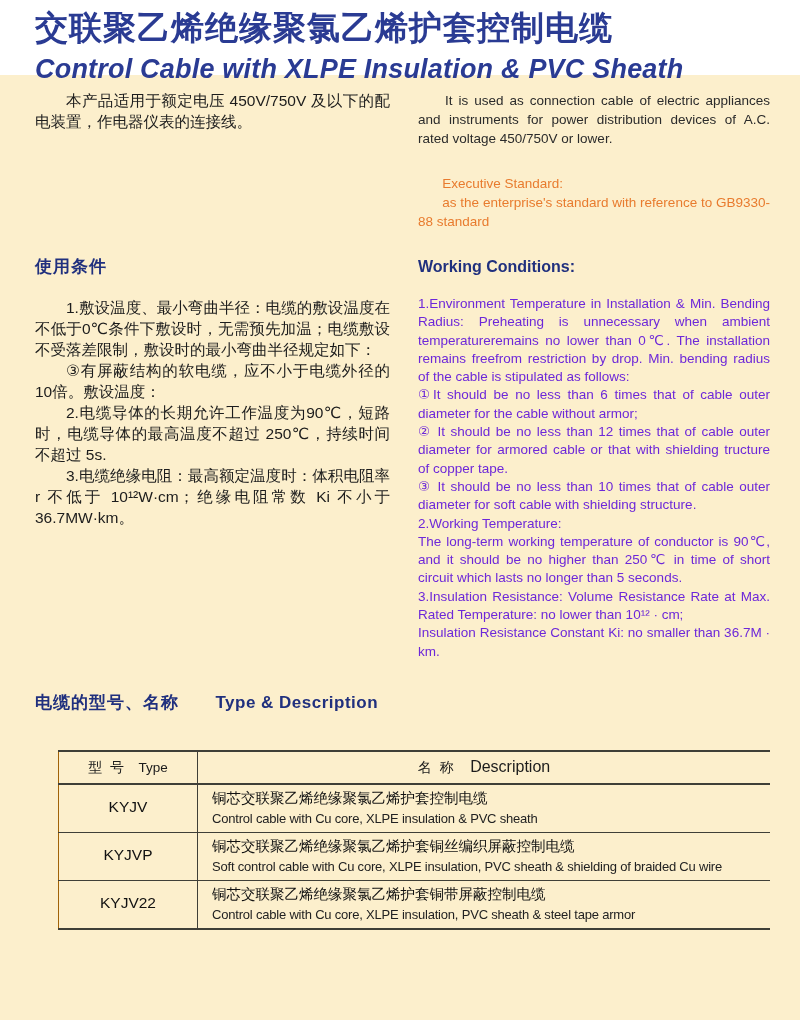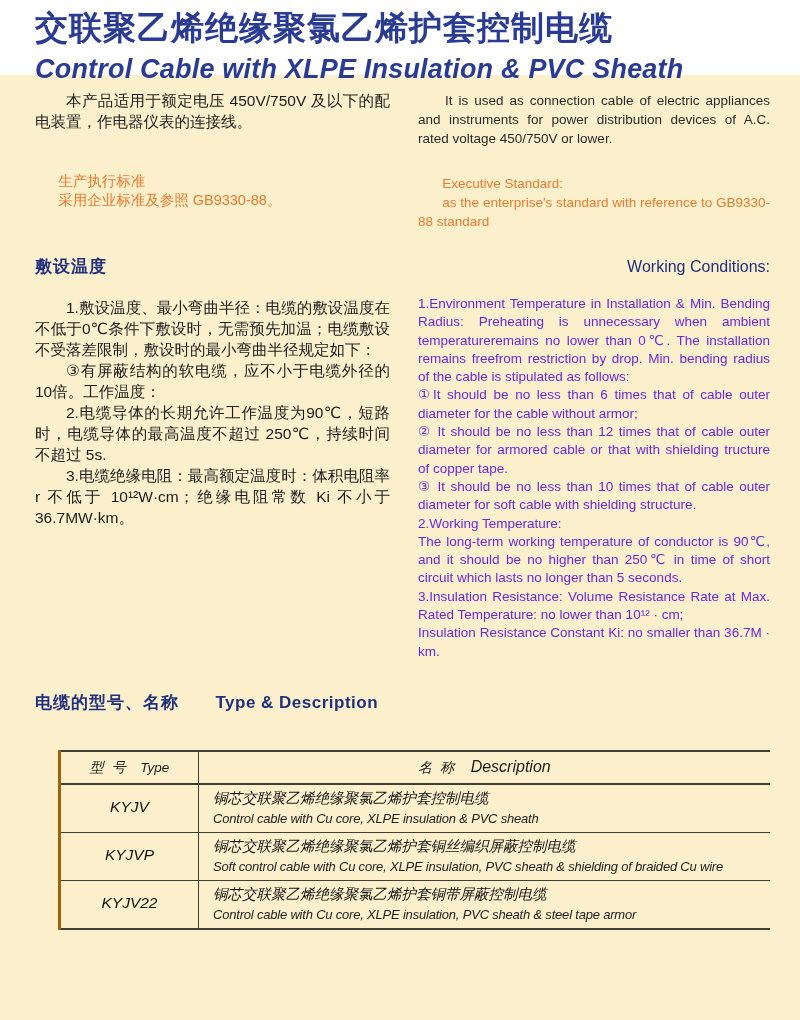--- a/index.html
+++ b/index.html
@@ -33,31 +33,31 @@
   .intro { min-height:150px; }
   .intro-zh { font-size:15.5px; line-height:20.5px; text-align:justify; text-indent:2em; }
   .std-zh { margin-top:40px; color:#e87b2e; font-size:14.5px; line-height:19px; padding-left:1.6em; }
   .intro-en { font-size:13.5px; line-height:19px; text-align:justify; text-indent:2em; color:#2b2b2b; }
   .std-en { margin-top:26px; color:#e87b2e; font-size:13.5px; line-height:19px; text-align:justify; }
   .std-en p { text-indent:1.8em; }
 
   
   .conditions { margin-top:16px; }
   .cond-head-zh { color:#20307e; font-size:17px; font-weight:bold; line-height:20px; margin-bottom:20px; letter-spacing:1px; }
-  .cond-head-en { color:#20307e; font-size:16px; font-weight:normal; line-height:20px; text-align:right; margin-bottom:18px; }
+  .cond-head-en { color:#20307e; font-size:16px; font-weight:bold; line-height:20px; margin-bottom:18px; }
   .cond-zh p { font-size:15.5px; line-height:21px; text-align:justify; text-indent:2em; }
   .cond-zh p.first { margin-top:20px; }
   .cond-en p { font-size:13.5px; line-height:18.3px; text-align:justify; color:#6d28d9; }
 
   
   .type-head { margin-top:30px; color:#20307e; font-weight:bold; }
   .type-head .zh { font-size:17px; letter-spacing:1px; }
   .type-head .en { font-size:17px; margin-left:32px; letter-spacing:0.5px; }
 
-  table.tbl { border-collapse:collapse; width:712px; margin:36px 0 0 23px; border-left:3px solid #a16207;font-style:italic; }
+  table.tbl { border-collapse:collapse; width:712px; margin:36px 0 0 23px; border-left:1px solid #a16207; }
   .tbl thead tr { border-top:2px solid #3f3f37; border-bottom:2px solid #3f3f37; height:33px; }
   .tbl tbody tr { border-bottom:1.6px solid #3f3f37; height:47px; }
   .tbl tbody tr:last-child { border-bottom:2px solid #3f3f37; }
   .tbl th, .tbl td { font-weight:normal; vertical-align:middle; }
   .cell-type { width:139px; border-right:1.6px solid #3f3f37; text-align:center; }
   th.cell-type .zh { font-size:14px; letter-spacing:2px; }
   th.cell-type .en { font-size:13.5px; margin-left:8px; }
   th.cell-desc { text-align:center; }
   th.cell-desc .zh { font-size:14px; letter-spacing:2px; }
   th.cell-desc .en { font-size:16px; margin-left:10px; }
@@ -75,39 +75,35 @@
   <div class="titlebar">
     <div class="title-zh">交联聚乙烯绝缘聚氯乙烯护套控制电缆</div>
     <div class="title-en">Control Cable with XLPE Insulation &amp; PVC Sheath</div>
   </div>
 
   <div class="content">
 
     <div class="two-col intro">
       <div class="col-l">
         <p class="intro-zh">本产品适用于额定电压 450V/750V 及以下的配电装置，作电器仪表的连接线。</p>
-        <div class="std-zh">
-          <p>生产执行标准</p>
-          <p>采用企业标准及参照 GB9330-88。</p>
-        </div>
       </div>
       <div class="col-r">
         <p class="intro-en">It is used as connection cable of electric appliances and instruments for power distribution devices of A.C. rated voltage 450/750V or lower.</p>
         <div class="std-en">
           <p>Executive Standard:</p>
           <p>as the enterprise's standard with reference to  GB9330-88 standard</p>
         </div>
       </div>
     </div>
 
     <div class="two-col conditions">
       <div class="col-l cond-zh">
-        <div class="cond-head-zh">敷设温度</div>
+        <div class="cond-head-zh">使用条件</div>
         <p class="first">1.敷设温度、最小弯曲半径：电缆的敷设温度在不低于0℃条件下敷设时，无需预先加温；电缆敷设不受落差限制，敷设时的最小弯曲半径规定如下：</p>
-        <p>③有屏蔽结构的软电缆，应不小于电缆外径的10倍。工作温度：</p>
+        <p>③有屏蔽结构的软电缆，应不小于电缆外径的10倍。敷设温度：</p>
         <p>2.电缆导体的长期允许工作温度为90℃，短路时，电缆导体的最高温度不超过 250℃，持续时间不超过 5s.</p>
         <p>3.电缆绝缘电阻：最高额定温度时：体积电阻率 r 不低于 10¹²W·cm；绝缘电阻常数 Ki 不小于 36.7MW·km。</p>
       </div>
       <div class="col-r cond-en">
         <div class="cond-head-en">Working Conditions:</div>
         <p>1.Environment Temperature in Installation &amp; Min. Bending Radius: Preheating is unnecessary when ambient temperatureremains no lower than 0℃. The installation remains freefrom restriction by drop. Min. bending radius of the cable is stipulated as follows:</p>
         <p>①It should be no less than 6 times that of cable outer diameter for the cable without armor;</p>
         <p>② It should be no less than 12 times that of cable outer diameter for armored cable or that with shielding tructure of copper tape.</p>
         <p>③ It should be no less than 10 times that of cable outer diameter for soft cable with shielding structure.</p>
         <p>2.Working Temperature:</p>

